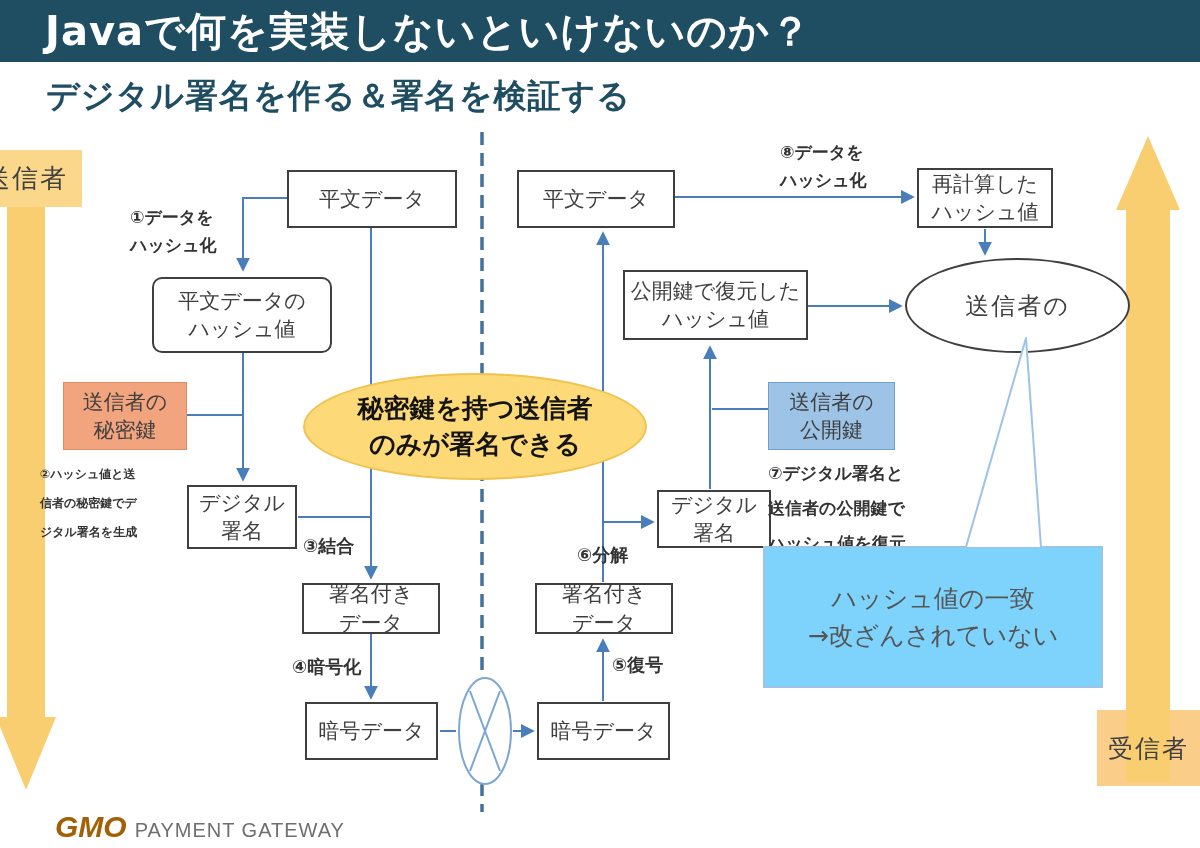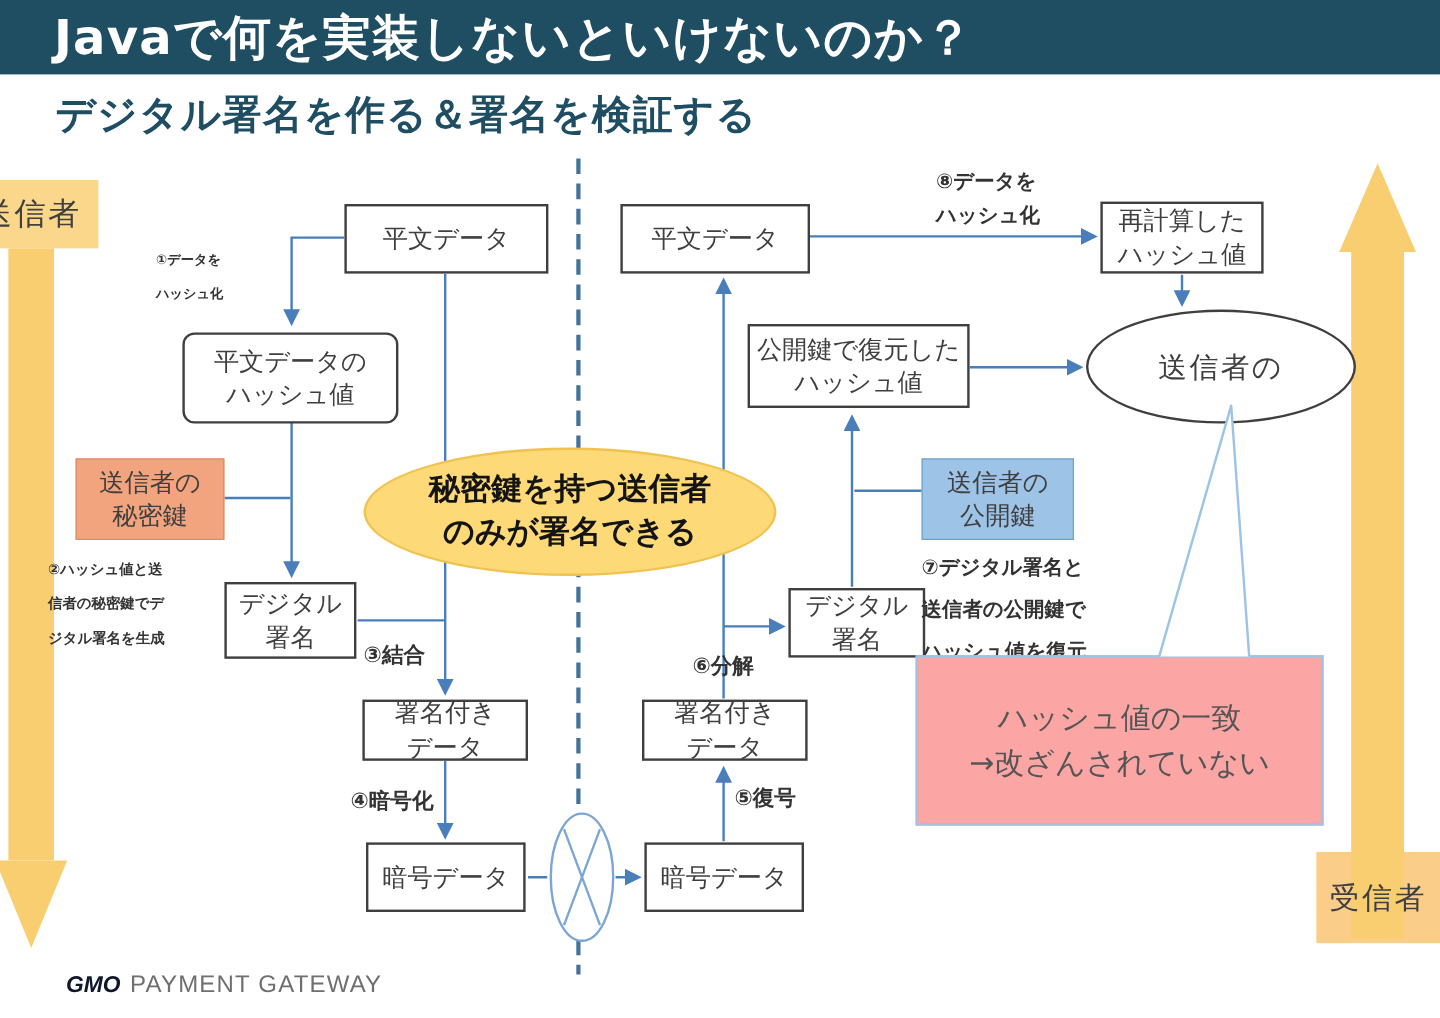--- a/index.html
+++ b/index.html
@@ -17,28 +17,28 @@
        color:#3F3F3F;white-space:pre-line;line-height:1.35;font-size:21px;z-index:2;}
   .keypriv{background:#F2A47E;border:1.5px solid #DD8B60;}
   .keypub{background:#9DC3E6;border:1.5px solid #70A0CE;}
   .note{position:absolute;left:303px;top:373px;width:344px;height:107px;background:#FDD977;
         border:2px solid #F0C24F;border-radius:50%;display:flex;align-items:center;justify-content:center;
         text-align:center;font-weight:bold;font-size:26px;color:#141414;white-space:pre-line;
         line-height:1.35;z-index:3;box-sizing:border-box;}
   .verify{position:absolute;left:905px;top:258px;width:225px;height:95px;background:#fff;
           border:2px solid #3F3F3F;border-radius:50%;display:flex;align-items:center;justify-content:center;
           font-size:24px;color:#3F3F3F;z-index:2;box-sizing:border-box;letter-spacing:2px;}
-  .callout{position:absolute;left:763px;top:546px;width:340px;height:142px;background:#fca5a5;
+  .callout{position:absolute;left:763px;top:546px;width:340px;height:142px;background:#7dd3fc;
            border:2px solid #9DC3E6;box-sizing:border-box;display:flex;align-items:center;justify-content:center;
            text-align:center;font-size:25px;color:#555;white-space:pre-line;line-height:1.5;z-index:5;}
   .lbl{position:absolute;font-weight:bold;color:#333;white-space:pre-line;z-index:2;font-size:18px;}
   .actor{position:absolute;display:flex;align-items:center;justify-content:center;
          color:#404040;z-index:2;font-size:26px;letter-spacing:2px;}
   .footer-logo{position:absolute;left:55px;top:810px;z-index:2;display:flex;align-items:baseline;}
-  .footer-logo .gmo{color:#0f172a;font-weight:bold;font-style:italic;font-size:19px;letter-spacing:0px;
+  .footer-logo .gmo{color:#a16207;font-weight:bold;font-style:italic;font-size:30px;letter-spacing:0px;
                     font-family:"Liberation Sans",sans-serif;}
   .footer-logo .pg{color:#6F6F6F;font-size:20px;margin-left:8px;letter-spacing:1px;
                    font-family:"Liberation Sans",sans-serif;}
   .copyright{position:absolute;left:697px;top:818px;font-size:12.5px;color:#8a8a8a;z-index:2;
              font-family:"Liberation Sans",sans-serif;}
 </style>
 </head>
 <body>
 
 <div class="stage">
@@ -124,21 +124,21 @@
 ハッシュ値</div>
 
   <div class="verify">送信者の</div>
 
   <div class="note">秘密鍵を持つ送信者
 のみが署名できる</div>
 
   <div class="callout">ハッシュ値の一致
 →改ざんされていない</div>
 
-  <div class="lbl" style="left:130px;top:203px;font-size:11px;line-height:28px;">①データを
+  <div class="lbl" style="left:130px;top:203px;font-size:17px;line-height:28px;">①データを
 ハッシュ化</div>
   <div class="lbl" style="left:40px;top:460px;font-size:12px;line-height:29px;">②ハッシュ値と送
 信者の秘密鍵でデ
 ジタル署名を生成</div>
   <div class="lbl" style="left:303px;top:534px;">③結合</div>
   <div class="lbl" style="left:292px;top:655px;">④暗号化</div>
   <div class="lbl" style="left:612px;top:653px;">⑤復号</div>
   <div class="lbl" style="left:577px;top:543px;">⑥分解</div>
   <div class="lbl" style="left:768px;top:456px;font-size:17px;line-height:35px;">⑦デジタル署名と
 送信者の公開鍵で

